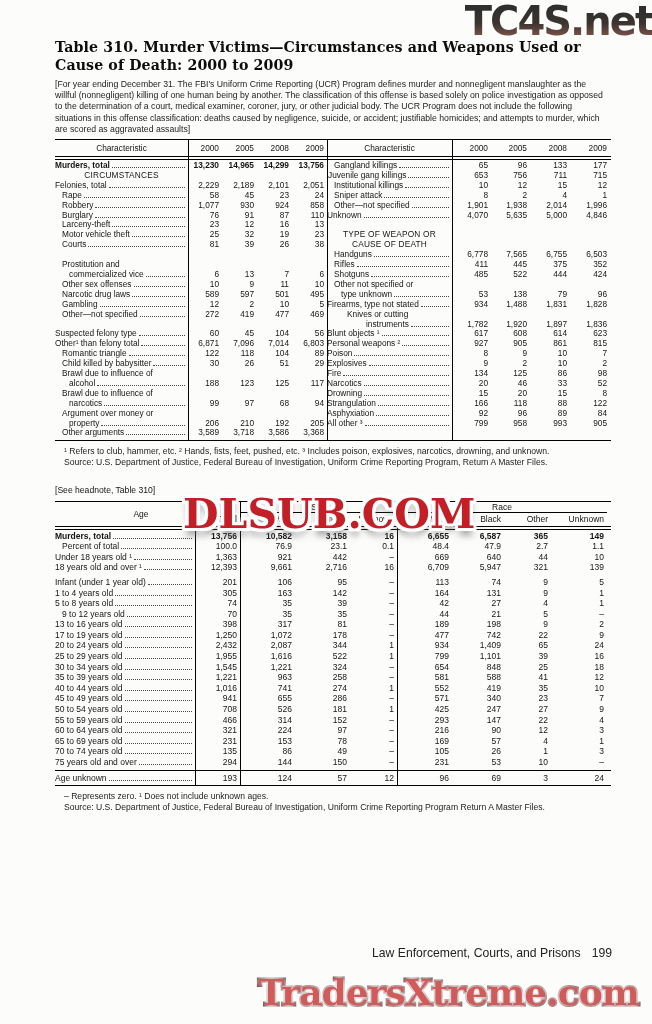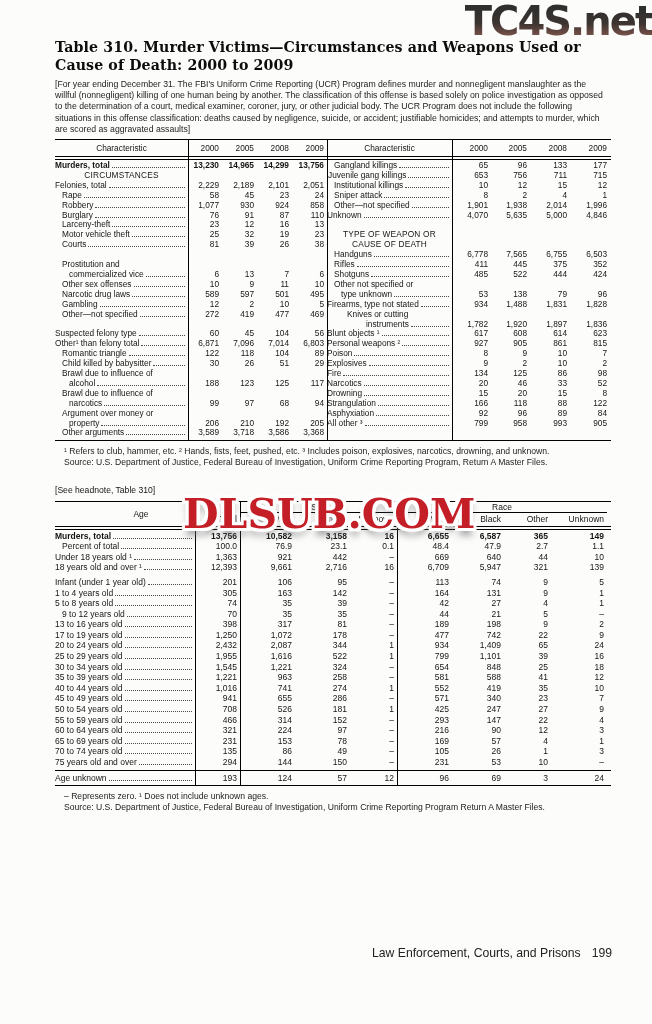--- a/index.html
+++ b/index.html
@@ -1065,14 +1065,15 @@
     <div class="fnblock">
       <p>– Represents zero. ¹ Does not include unknown ages.</p>
       <p>Source: U.S. Department of Justice, Federal Bureau of Investigation, Uniform Crime Reporting Program Return A Master Files.</p>
     </div>
 
   </div>
 
   <div class="footer-right"><span>Law Enforcement, Courts, and Prisons</span><span class="pageno">199</span></div>
 
   <div class="wm-mid">DLSUB.COM</div>
+  <div class="wm-bottom">TradersXtreme.com</div>
 
 </div>
 
 </body></html>

